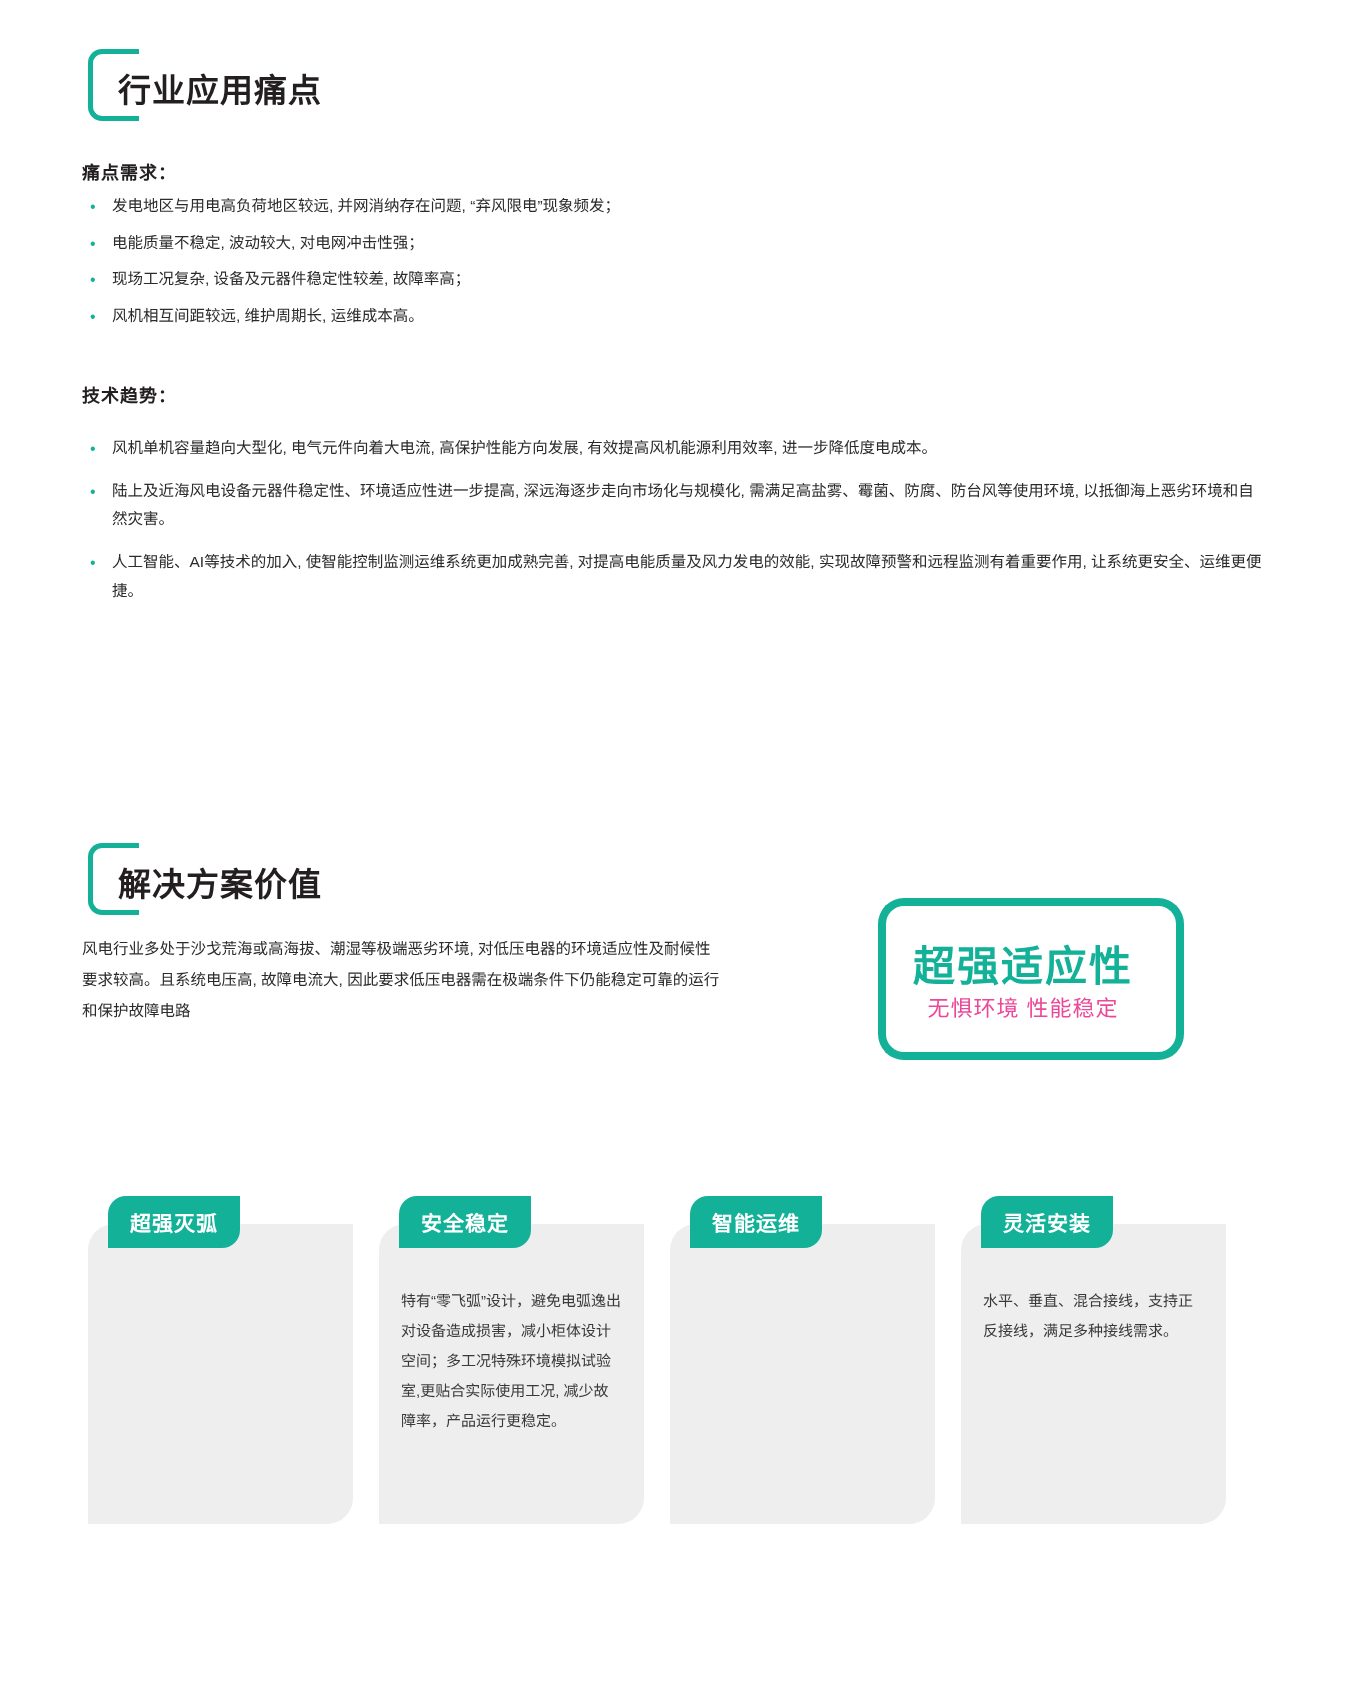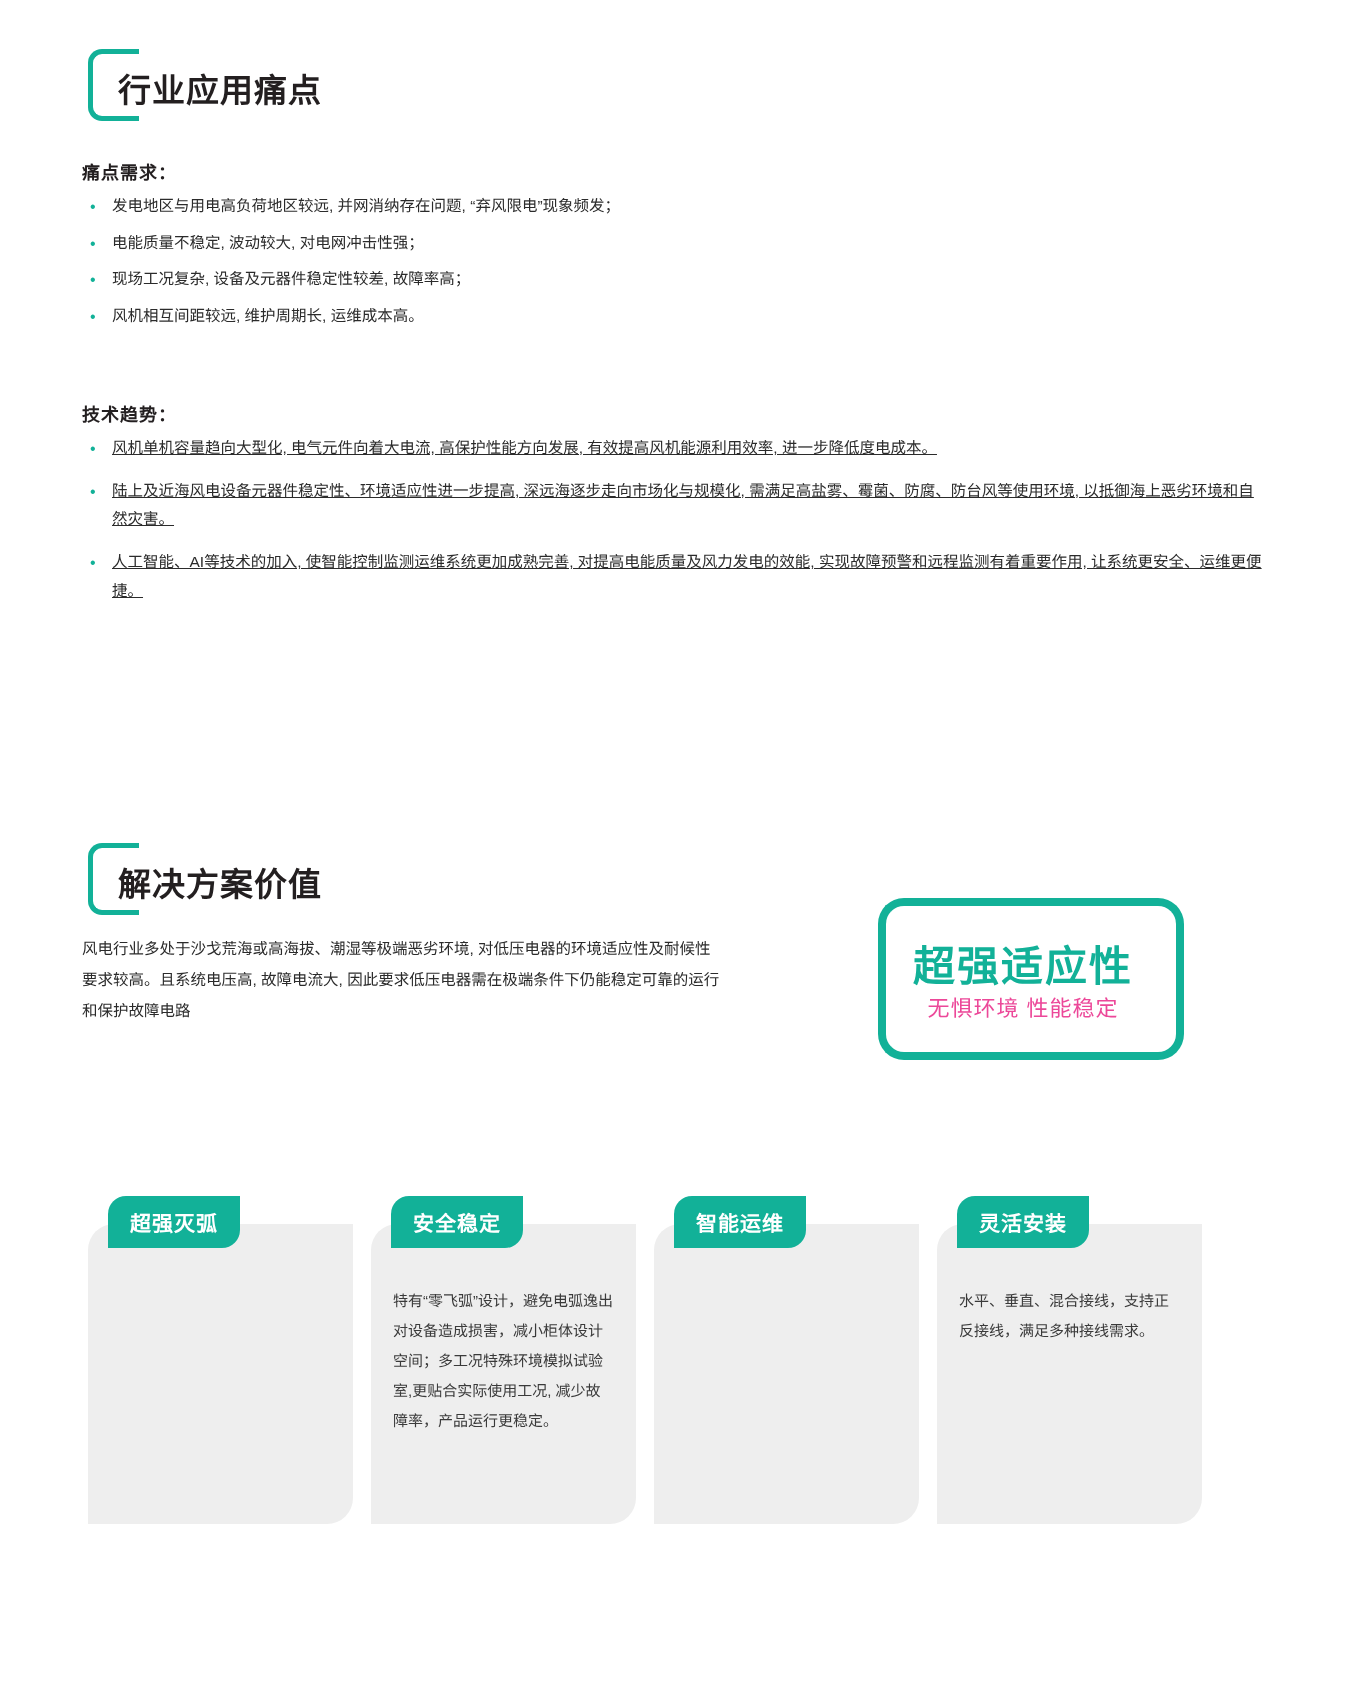--- a/index.html
+++ b/index.html
@@ -66,21 +66,21 @@
   #solution-head  { left: 88px; top: 842px; }
 
   .sub-head {
     position: absolute;
     font-size: 18px;
     font-weight: bold;
     color: #231f20;
     letter-spacing: 1px;
   }
   #needs-head { left: 82px; top: 158px; }
-  #trend-head { left: 82px; top: 400px; }
+  #trend-head { left: 82px; top: 381px; }
 
   .bullet-list {
     position: absolute;
     margin: 0;
     padding: 0;
     list-style: none;
   }
   .bullet-list li {
     position: relative;
     padding-left: 30px;
@@ -93,21 +93,21 @@
     content: "•";
     position: absolute;
     left: 8px;
     top: 0;
     color: #12b198;
     font-size: 16px;
     line-height: 1.85;
   }
   #needs-list { left: 82px; top: 192px; width: 1100px; }
   #trend-list { left: 82px; top: 434px; width: 1180px; }
-  #trend-list li { margin-bottom: 14px; text-decoration: underline; }
+  #trend-list li { margin-bottom: 14px; }
 
   
   #solution-desc {
     position: absolute;
     left: 82px;
     top: 933px;
     width: 640px;
     font-size: 15.5px;
     line-height: 2.0;
     color: #2b2b2b;
@@ -181,21 +181,21 @@
     z-index: 4;
   }
 
   
   #cards {
     position: absolute;
     left: 88px;
     top: 1224px;
     width: 1180px;
     display: flex;
-    gap: 18px;
+    gap: 26px;
   }
   .card {
     position: relative;
     width: 265px;
     background: #eeeeee;
     border-top-left-radius: 26px;
     border-bottom-right-radius: 26px;
     padding: 62px 22px 40px 22px;
     min-height: 300px;
   }

